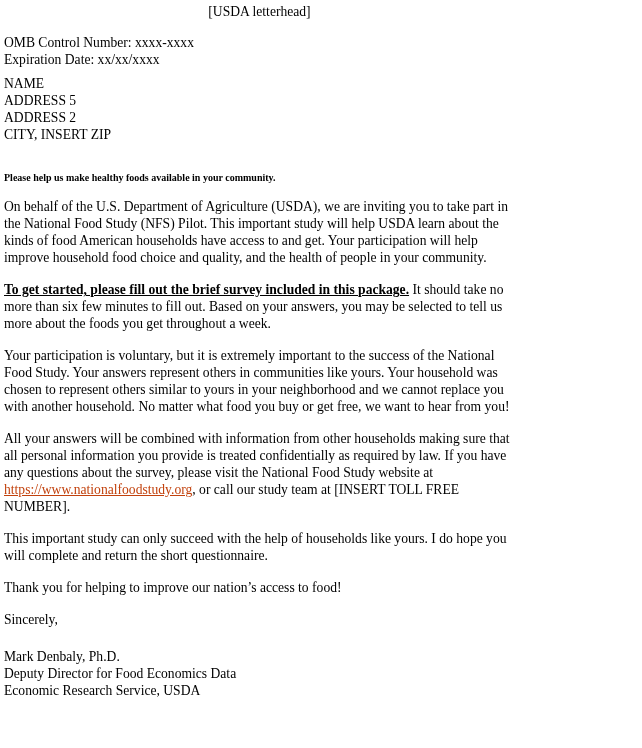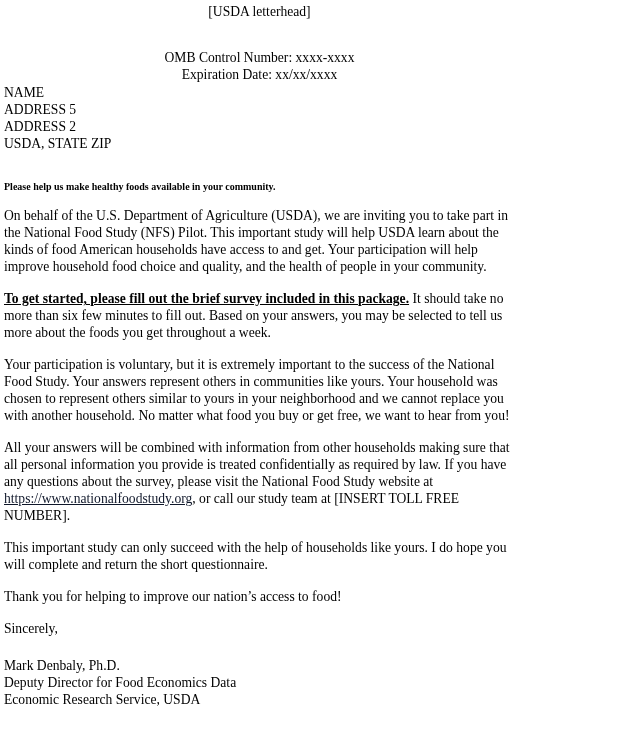--- a/index.html
+++ b/index.html
@@ -12,40 +12,40 @@
     color: #000000;
     font-family: "Liberation Serif", "DejaVu Serif", serif;
     font-size: 13.6px;
     line-height: 1.25;
     overflow: hidden;
   }
   .letterhead {
     text-align: center;
   }
   .meta-block {
-    text-align: center;
-    margin-top: 29px;
+    text-align: left;
+    margin-top: 14px;
   }
   .recipient-block {
-    margin-top: 1px;
+    margin-top: 7px;
   }
   .letter-heading {
     font-size: 10px;
     font-weight: bold;
     margin: 28px 0 0 0;
   }
   p.body-para {
     margin: 15px 0 0 0;
   }
   .underlined {
     text-decoration: underline;
     font-weight: bold;
   }
   a.site-link {
-    color: #0f172a;
+    color: #c2410c;
     text-decoration: underline;
     cursor: pointer;
   }
   .signoff {
     margin-top: 30px;
   }
   .signature-block {
     margin-top: 20px;
   }
 </style>
@@ -58,21 +58,21 @@
 
   <div class="meta-block">
     <div>OMB Control Number: xxxx-xxxx</div>
     <div>Expiration Date: xx/xx/xxxx</div>
   </div>
 
   <div class="recipient-block">
     <div>NAME</div>
     <div>ADDRESS 5</div>
     <div>ADDRESS 2</div>
-    <div>USDA, STATE ZIP</div>
+    <div>CITY, INSERT ZIP</div>
   </div>
 
   <h1 class="letter-heading">Please help us make healthy foods available in your community.</h1>
 
   <p class="body-para">On behalf of the U.S. Department of Agriculture (USDA), we are inviting you to take part in the National Food Study (NFS) Pilot. This important study will help USDA learn about the kinds of food American households have access to and get. Your participation will help improve household food choice and quality, and the health of people in your community.</p>
 
   <p class="body-para"><span class="underlined">To get started, please fill out the brief survey included in this package.</span><span> It should take no more than six few minutes to fill out. Based on your answers, you may be selected to tell us more about the foods you get throughout a week.</span></p>
 
   <p class="body-para">Your participation is voluntary, but it is extremely important to the success of the National Food Study. Your answers represent others in communities like yours. Your household was chosen to represent others similar to yours in your neighborhood and we cannot replace you with another household. No matter what food you buy or get free, we want to hear from you!</p>
 

